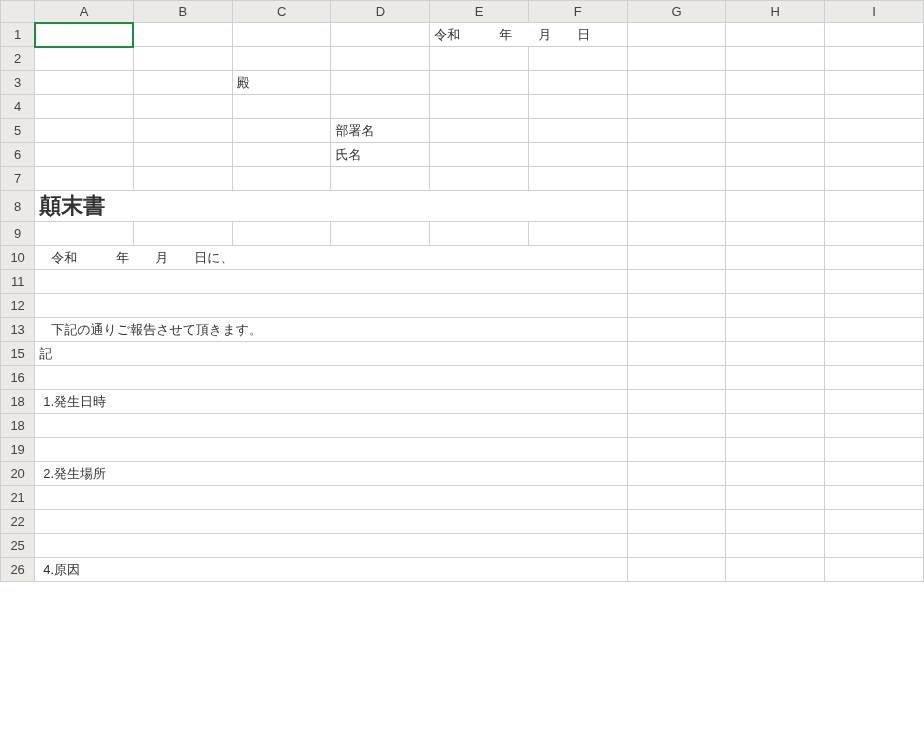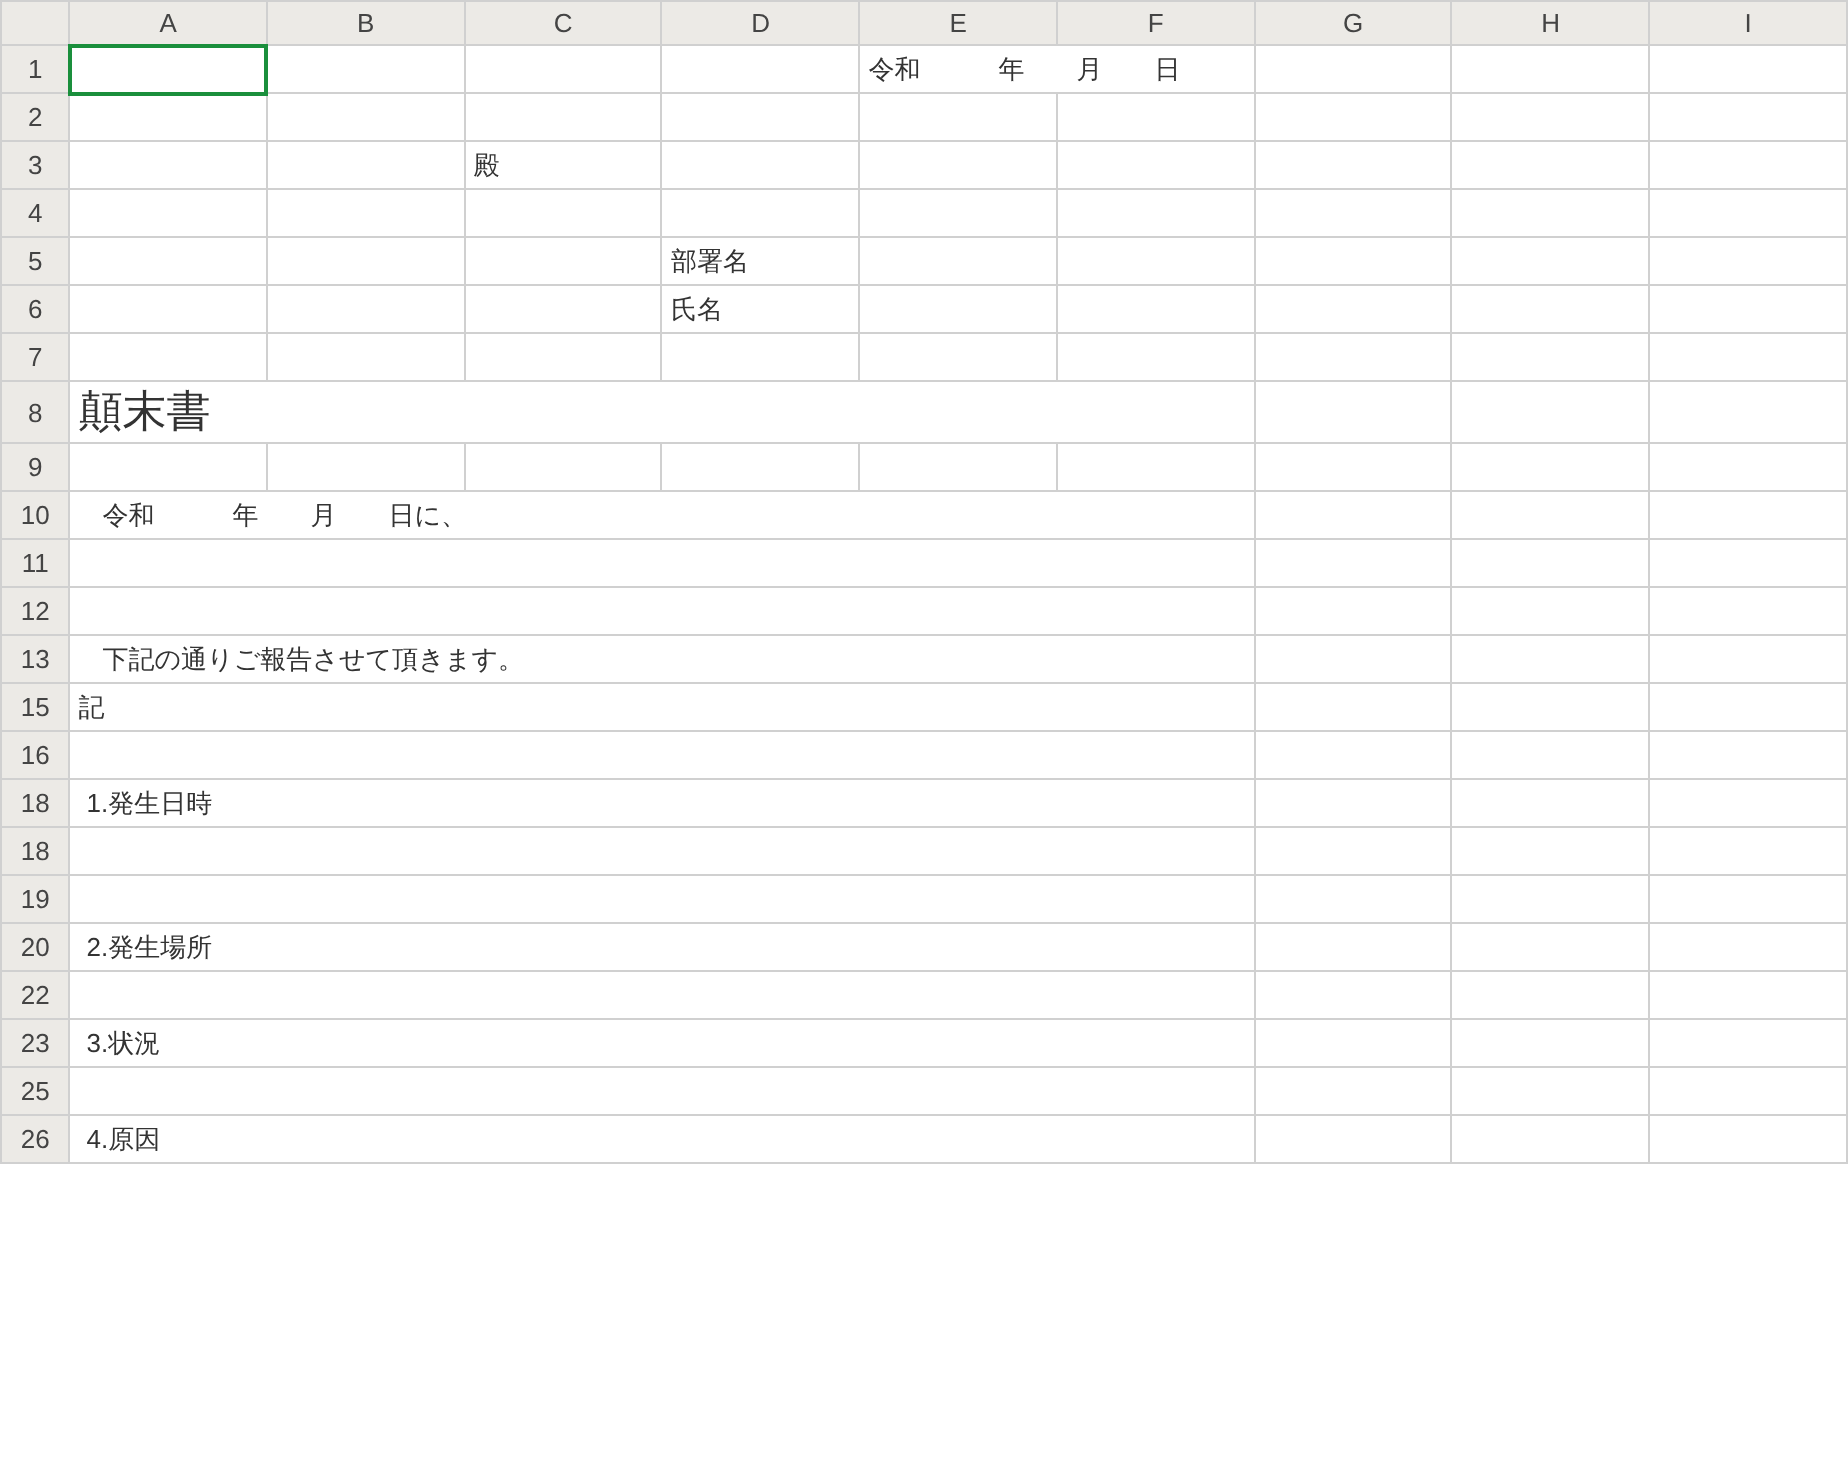--- a/index.html
+++ b/index.html
@@ -45,21 +45,21 @@
     width: 34px;
   }
   .col-w { width: 98px; }
   .selcell {
     outline: 2px solid #1a8f3c;
     outline-offset: -1px;
   }
   .h-tall { height: 44px; }
   .center { text-align: left; }
   .right  { text-align: right; }
-  .title { font-size: 22px; font-weight: normal; }
+  .title { font-size: 22px; font-weight: bold; }
   .indent1 { padding-left: 8px !important; }
   .indent2 { padding-left: 16px !important; }
 </style>
 </head>
 <body>
 
 <div class="sheet">
 <table class="grid">
   <colgroup>
     <col style="width:34px">
@@ -274,36 +274,36 @@
   </tr>
 
   <tr>
     <td class="rowhdr">20</td>
     <td colspan="6" class="indent1">2.発生場所</td>
     <td></td>
           <td></td>
           <td></td>
   </tr>
 
+  <tr>
+    <td class="rowhdr">21</td>
+    <td colspan="6"></td>
+    <td></td>
+          <td></td>
+          <td></td>
+  </tr>
 
   <tr>
     <td class="rowhdr">22</td>
     <td colspan="6"></td>
     <td></td>
           <td></td>
           <td></td>
   </tr>
 
-  <tr>
-    <td class="rowhdr">23</td>
-    <td colspan="6" class="indent1">3.状況</td>
-    <td></td>
-          <td></td>
-          <td></td>
-  </tr>
 
 
   <tr>
     <td class="rowhdr">25</td>
     <td colspan="6"></td>
     <td></td>
           <td></td>
           <td></td>
   </tr>
 

